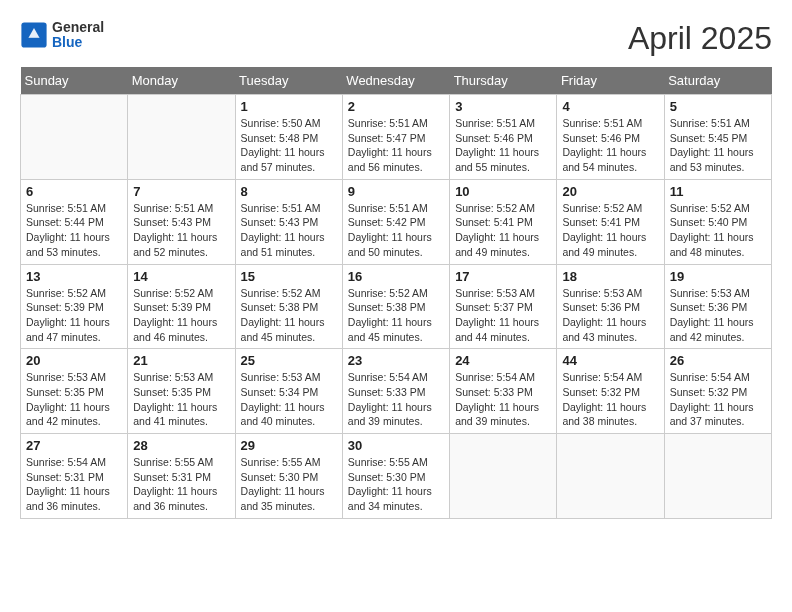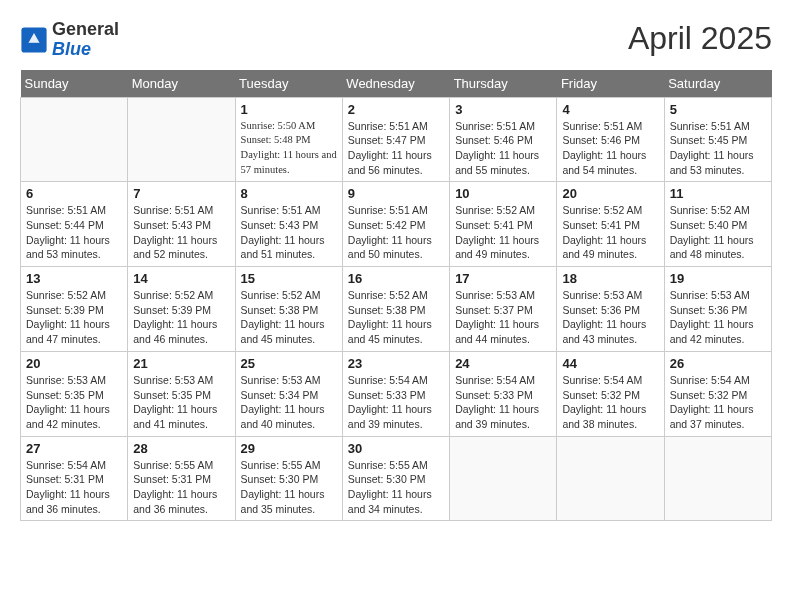--- a/index.html
+++ b/index.html
@@ -14,26 +14,26 @@
       display: flex;
       justify-content: space-between;
       align-items: flex-start;
       margin-bottom: 10px;
     }
     .logo {
       display: flex;
       align-items: center;
     }
     .logo-text {
-      font-size: 18px;
+      font-size: 14px;
       font-weight: bold;
       line-height: 1.1;
     }
     .logo-general { color: #333; }
-    .logo-blue { color: #1565c0; font-style: italic; }
+    .logo-blue { color: #1565c0; }
     .logo-icon {
       width: 28px;
       height: 28px;
       margin-right: 4px;
     }
     .title-block {
       text-align: left;
     }
     .main-title {
       font-size: 32px;
@@ -112,21 +112,21 @@
         <th>Friday</th>
         <th>Saturday</th>
       </tr>
   </thead>
   <tbody id="calendar-body">
   <tr>
         <td class="empty"></td>
         <td class="empty"></td>
         <td>
           <span class="day-num">1</span>
-          <div class="day-info" style="white-space: pre-line; font-family: Liberation Serif, serif;">Sunrise: 5:50 AM
+          <div class="day-info" style="white-space: pre-line;">Sunrise: 5:50 AM
 Sunset: 5:48 PM
 Daylight: 11 hours and 57 minutes.</div>
         </td>
         <td>
           <span class="day-num">2</span>
           <div class="day-info" style="white-space: pre-line;">Sunrise: 5:51 AM
 Sunset: 5:47 PM
 Daylight: 11 hours and 56 minutes.</div>
         </td>
         <td>

